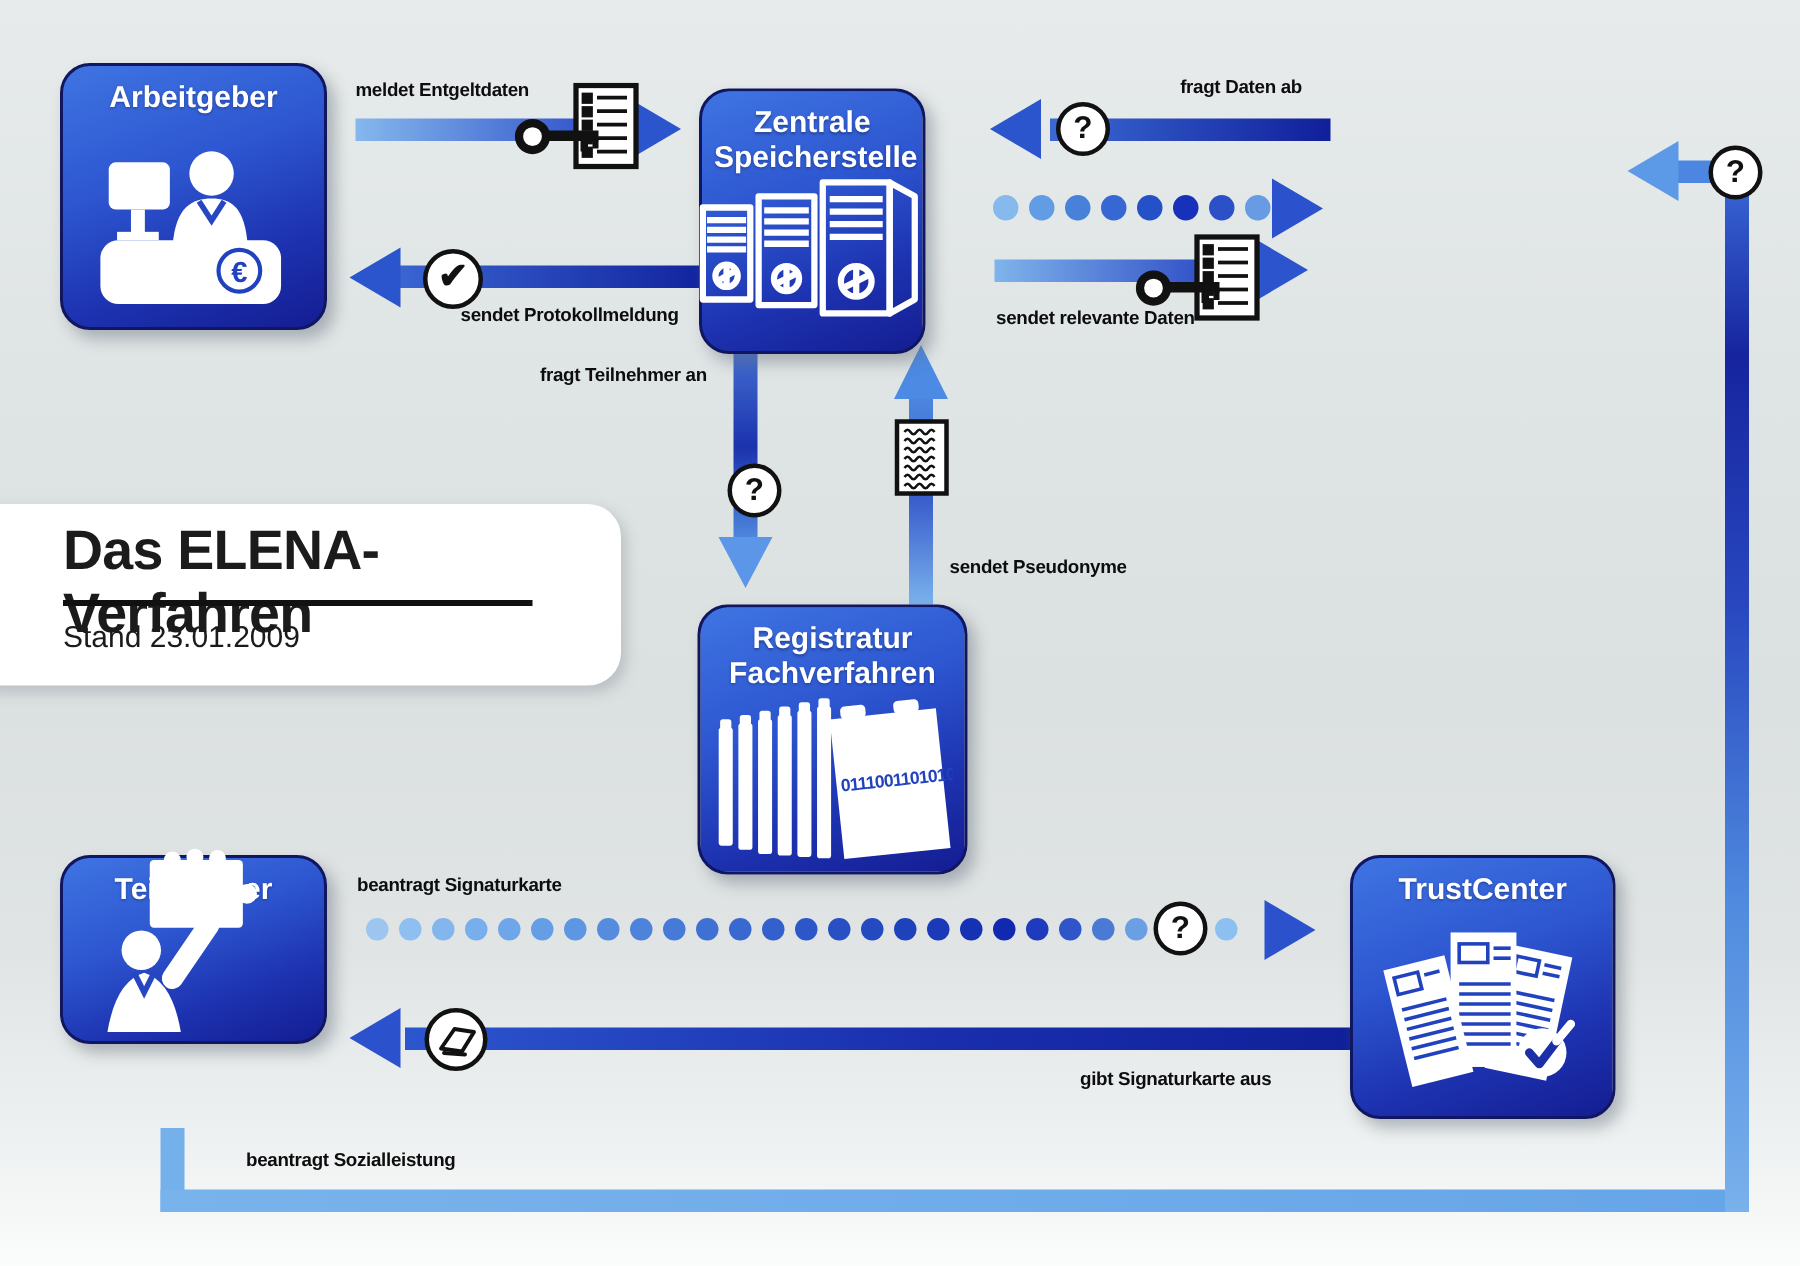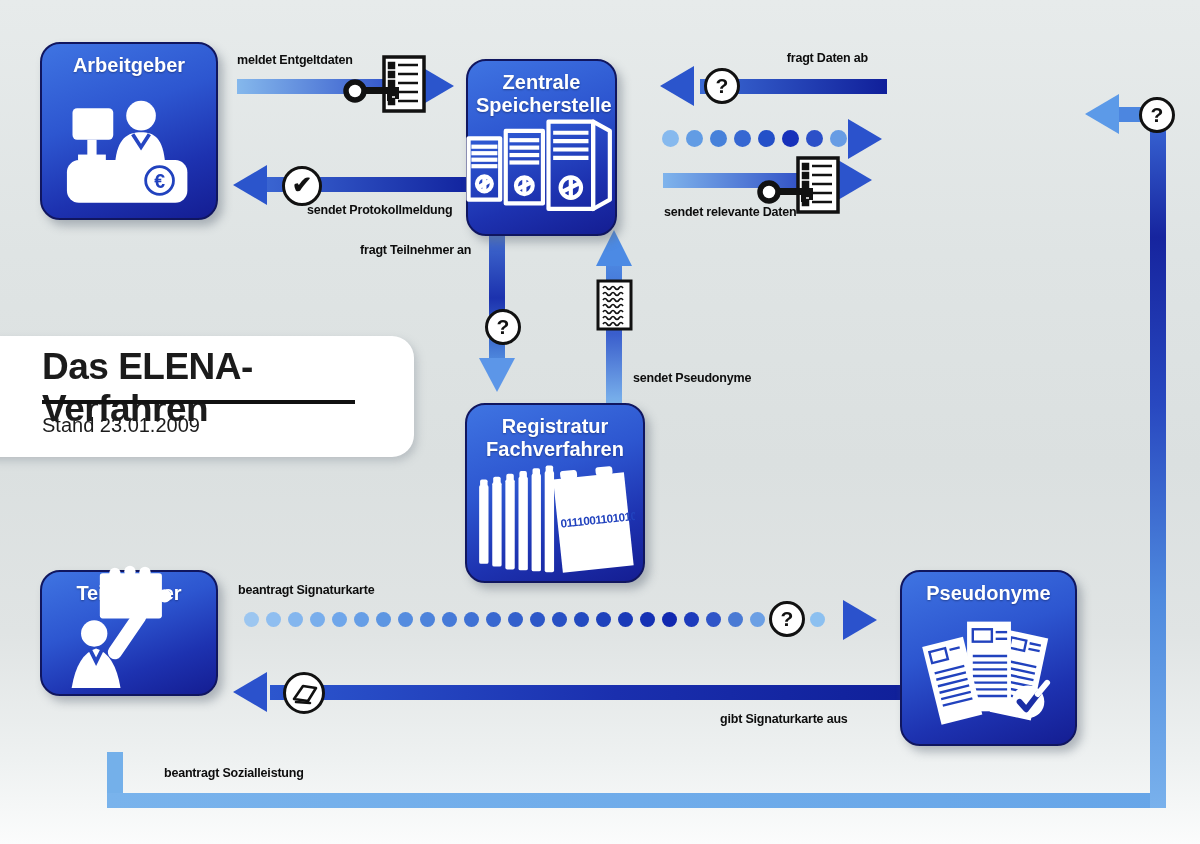--- a/index.html
+++ b/index.html
@@ -298,21 +298,21 @@
         <rect x="44" y="12" width="66" height="48" rx="3"></rect>
       </g>
       <path d="M60 96 L86 58" stroke="#fff" stroke-width="15" stroke-linecap="round"></path>
       <circle cx="38" cy="76" r="14" fill="#fff"></circle>
       <path d="M14 134 Q20 98 40 92 Q60 98 66 134 Z" fill="#fff"></path>
       <path d="M33 92 L40 106 L47 92" stroke="#2646c2" stroke-width="4" fill="none"></path>
     </svg>
   </div>
 
   <div class="node" style="left:900px;top:570px;width:177px;height:176px;">
-    <div class="node-label">Pseudonyme</div>
+    <div class="node-label">TrustCenter</div>
     <svg class="node-icon" width="146" height="124" viewBox="0 0 150 130">
       <g transform="rotate(12 106 66)">
         <rect x="84" y="20" width="44" height="88" fill="#fff"></rect>
         <rect x="90" y="27" width="16" height="11" fill="none" stroke="#2142be" stroke-width="2.5"></rect>
         <line x1="110" y1="29" x2="122" y2="29" stroke="#2142be" stroke-width="2.5"></line>
         <line x1="110" y1="35" x2="122" y2="35" stroke="#2142be" stroke-width="2.5"></line>
         <g stroke="#2142be" stroke-width="2.5">
           <line x1="90" y1="52" x2="122" y2="52"></line>
             <line x1="90" y1="59" x2="122" y2="59"></line>
           <line x1="90" y1="66" x2="122" y2="66"></line>

